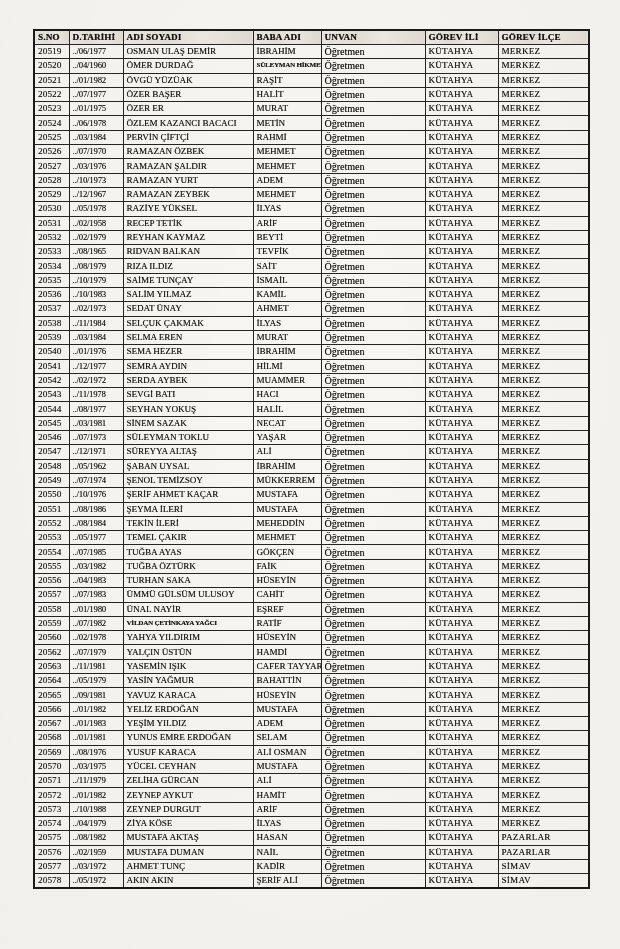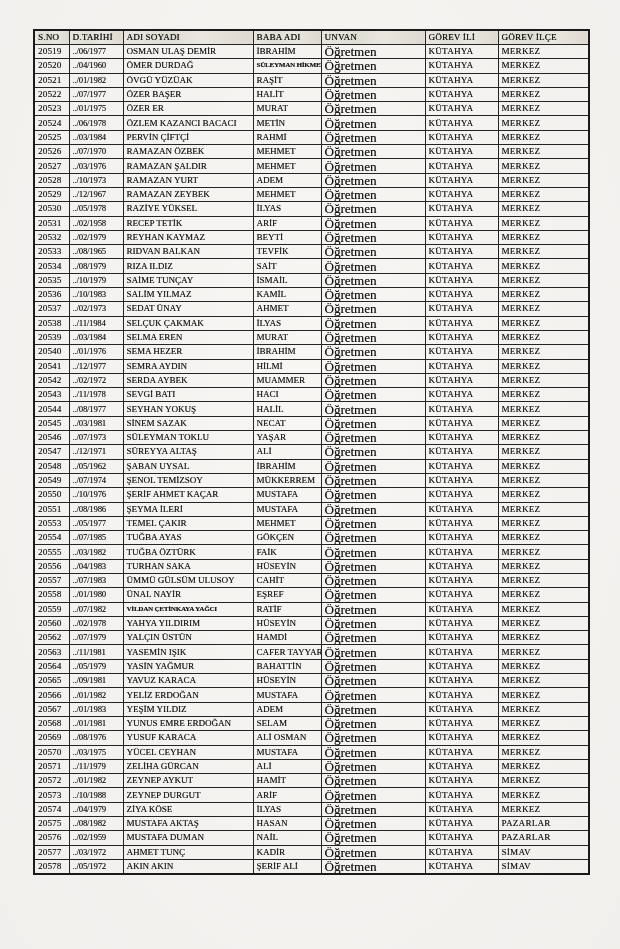--- a/index.html
+++ b/index.html
@@ -31,32 +31,32 @@
     overflow: hidden;
     white-space: nowrap;
     height: 14.3px;
     line-height: 13px;
     padding: 0 2px 0 3px;
     text-align: left;
     vertical-align: middle;
   }
   thead th {
     background: linear-gradient(90deg, #e9e6df 0%, #dfdcd4 35%, #eae7e0 60%, #ddd9d0 100%);
-    font-weight: normal;
+    font-weight: bold;
     font-size: 9px;
     letter-spacing: 0.2px;
     text-shadow: 0.3px 0 0 rgba(0,0,0,0.7);
   }
   td {
     font-size: 9px;
     text-shadow: 0.25px 0 0 rgba(0,0,0,0.55);
   }
   td.c0 { font-size: 9px; letter-spacing: 0.2px; }
   td.c1 { font-size: 8.5px; letter-spacing: -0.1px; margin-top: 6px; }
-  td.c4 { font-size: 13px; }
+  td.c4 { font-size: 10px; }
   td.c5, td.c6 { letter-spacing: 0.3px; }
   td.squeeze { font-size: 7px; letter-spacing: -0.2px; font-weight: bold; }
 </style>
 </head>
 <body>
 
 <div class="scan-page">
   <table class="roster">
     <colgroup>
       <col style="width:35px">
@@ -370,20 +370,29 @@
         <tr>
           <td class="c0">20551</td>
           <td class="c1">../08/1986</td>
           <td class="c2">ŞEYMA İLERİ</td>
           <td class="c3">MUSTAFA</td>
           <td class="c4">Öğretmen</td>
           <td class="c5">KÜTAHYA</td>
           <td class="c6">MERKEZ</td>
         </tr>
         <tr>
+          <td class="c0">20552</td>
+          <td class="c1">../08/1984</td>
+          <td class="c2">TEKİN İLERİ</td>
+          <td class="c3">MEHEDDİN</td>
+          <td class="c4">Öğretmen</td>
+          <td class="c5">KÜTAHYA</td>
+          <td class="c6">MERKEZ</td>
+        </tr>
+        <tr>
           <td class="c0">20553</td>
           <td class="c1">../05/1977</td>
           <td class="c2">TEMEL ÇAKIR</td>
           <td class="c3">MEHMET</td>
           <td class="c4">Öğretmen</td>
           <td class="c5">KÜTAHYA</td>
           <td class="c6">MERKEZ</td>
         </tr>
         <tr>
           <td class="c0">20554</td>

